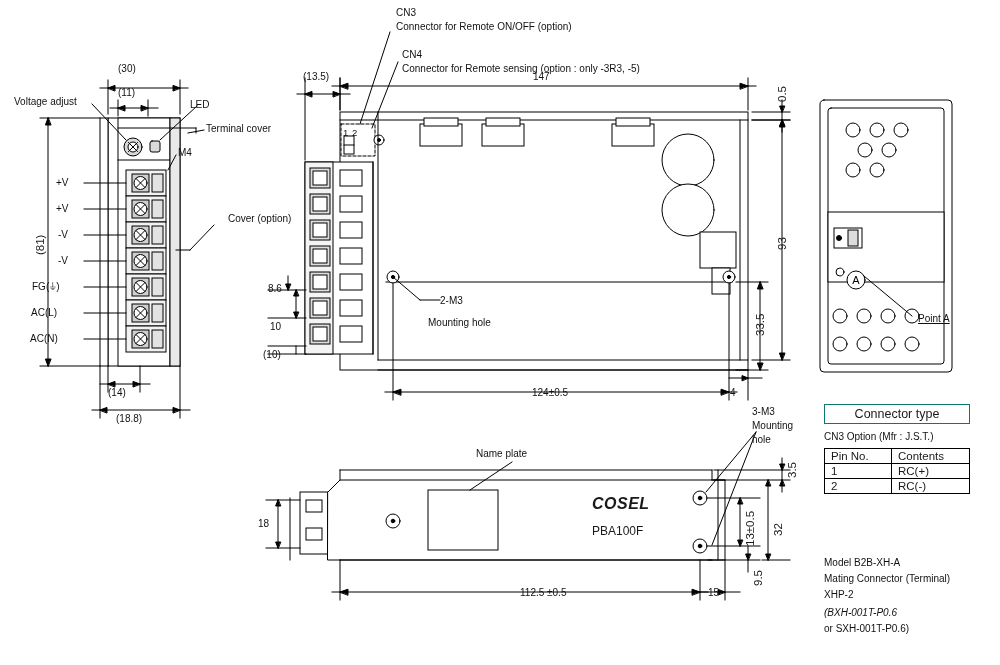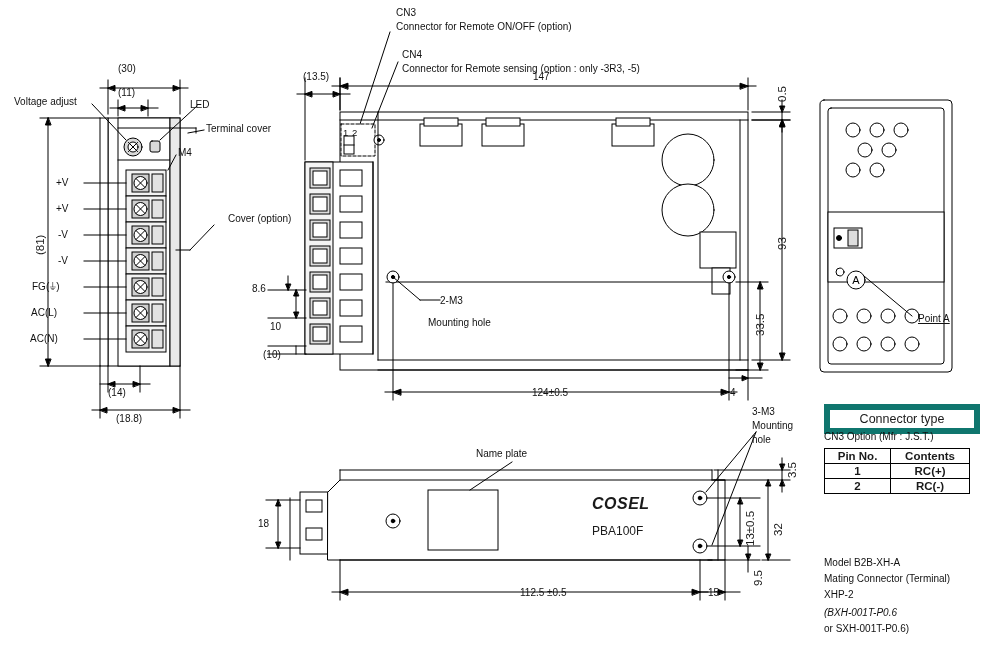--- a/index.html
+++ b/index.html
@@ -36,37 +36,37 @@
   .lbl.tiny { font-size: 9.5px; }
   .vert {
     position: absolute;
     font-size: 11.5px;
     white-space: pre;
     transform-origin: 0 0;
     transform: rotate(-90deg);
   }
   .boxtitle {
     position: absolute;
-    border: 6px solid #0f766e;
+    border: 1px solid #0f766e;
     font-size: 12.5px;
     text-align: center;
     padding: 2px 8px;
     background: #fff;
   }
   table.pin {
     position: absolute;
     border-collapse: collapse;
     font-size: 11.5px;
     background: #fff;
   }
   table.pin th, table.pin td {
     border: 1px solid #000;
     padding: 1px 6px;
-    text-align: center;
-    font-weight: bold;
+    text-align: left;
+    font-weight: normal;
   }
   .brand {
     position: absolute;
     font-size: 16px;
     font-weight: bold;
     font-style: italic;
     letter-spacing: 0.5px;
   }
   .model {
     position: absolute;
@@ -439,21 +439,21 @@
   <div class="lbl tiny" style="left:343px; top:126px;">1</div>
   <div class="lbl tiny" style="left:352px; top:126px;">2</div>
 
   <div class="lbl" style="left:303px; top:70px;">(13.5)</div>
   <div class="lbl" style="left:533px; top:70px;">147</div>
   <div class="vert" style="left:776px; top:102px;">0.5</div>
   <div class="vert" style="left:776px; top:250px;">93</div>
   <div class="vert" style="left:754px; top:336px;">33.5</div>
   <div class="lbl" style="left:532px; top:386px;">124±0.5</div>
   <div class="lbl" style="left:730px; top:386px;">4</div>
-  <div class="lbl" style="left:252px; top:282px;">8.6</div>
+  <div class="lbl" style="left:268px; top:282px;">8.6</div>
   <div class="lbl" style="left:270px; top:320px;">10</div>
   <div class="lbl" style="left:263px; top:348px;">(10)</div>
 
   <div class="lbl" style="left:440px; top:294px;">2-M3</div>
   <div class="lbl" style="left:428px; top:316px;text-align:right;">Mounting hole</div>
 
   <div class="lbl" style="left:918px; top:312px;text-decoration:underline;">Point A</div>
 
   <div class="lbl" style="left:476px; top:447px;">Name plate</div>
   <div class="lbl" style="left:752px; top:405px;">3-M3</div>

